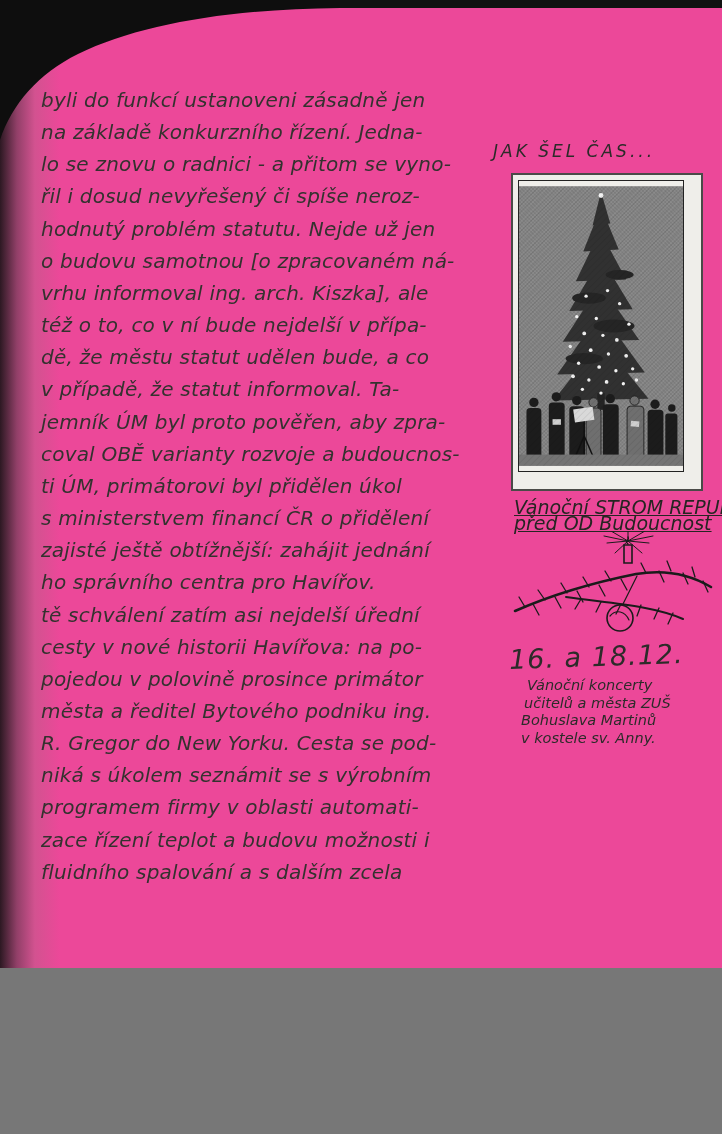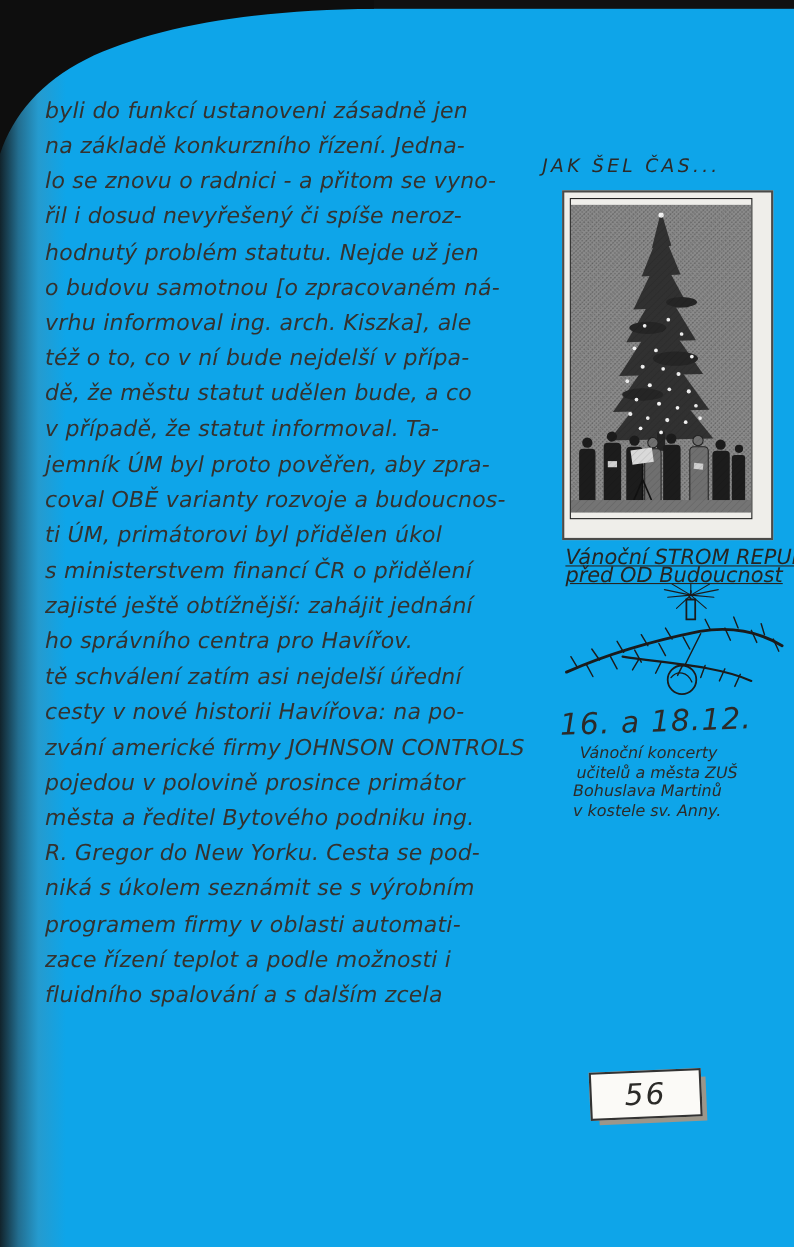--- a/index.html
+++ b/index.html
@@ -1,17 +1,17 @@
 <!DOCTYPE html>
 <html><head>
 <meta charset="utf-8">
 <style>
   html,body{margin:0;padding:0;}
   body{background:#777;}
-  #page{position:relative;width:722px;height:1134px;background:#0ea5e9;overflow:hidden;
+  #page{position:relative;width:722px;height:968px;background:#ec4899;overflow:hidden;
         font-family:"DejaVu Sans",sans-serif;color:#2f2e2c;}
   
   .top-edge{position:absolute;left:0;top:0;width:722px;height:8px;background:#111;}
   .corner-svg{position:absolute;left:0;top:0;}
   .binding{position:absolute;left:0;top:0;bottom:0;width:60px;
      background:linear-gradient(90deg,rgba(18,18,18,.88) 0%,rgba(55,55,55,.5) 28%,
                 rgba(120,118,112,.22) 58%,rgba(244,243,240,0) 100%);}
   
   .hand{font-style:italic;letter-spacing:.2px;}
   #body-col{position:absolute;left:41px;top:84px;width:478px;}
@@ -61,27 +61,26 @@
     <div class="bl">dě, že městu statut udělen bude, a co</div>
     <div class="bl">v případě, že statut informoval. Ta-</div>
     <div class="bl">jemník ÚM byl proto pověřen, aby zpra-</div>
     <div class="bl">coval OBĚ varianty rozvoje a budoucnos-</div>
     <div class="bl">ti ÚM, primátorovi byl přidělen úkol</div>
     <div class="bl">s ministerstvem financí ČR o přidělení</div>
     <div class="bl">zajisté ještě obtížnější: zahájit jednání</div>
     <div class="bl">ho správního centra pro Havířov.</div>
     <div class="bl">tě schválení zatím asi nejdelší úřední</div>
     <div class="bl">cesty v nové historii Havířova: na po-</div>
-    <div class="bl">zvání americké firmy JOHNSON CONTROLS</div>
     <div class="bl">pojedou v polovině prosince primátor</div>
     <div class="bl">města a ředitel Bytového podniku ing.</div>
     <div class="bl">R. Gregor do New Yorku. Cesta se pod-</div>
     <div class="bl">niká s úkolem seznámit se s výrobním</div>
     <div class="bl">programem firmy v oblasti automati-</div>
-    <div class="bl">zace řízení teplot a podle možnosti i</div>
+    <div class="bl">zace řízení teplot a budovu možnosti i</div>
     <div class="bl">fluidního spalování a s dalším zcela</div>
   </div>
 
   <div id="margin-heading">JAK ŠEL ČAS...</div>
 
   <div id="photo-frame">
     <svg width="164" height="290" viewBox="0 0 176 300">
       <defs>
         <pattern id="ht" width="4" height="4" patternUnits="userSpaceOnUse">
           <circle cx="1" cy="1" r="0.8" fill="#3c3c3c"></circle>

